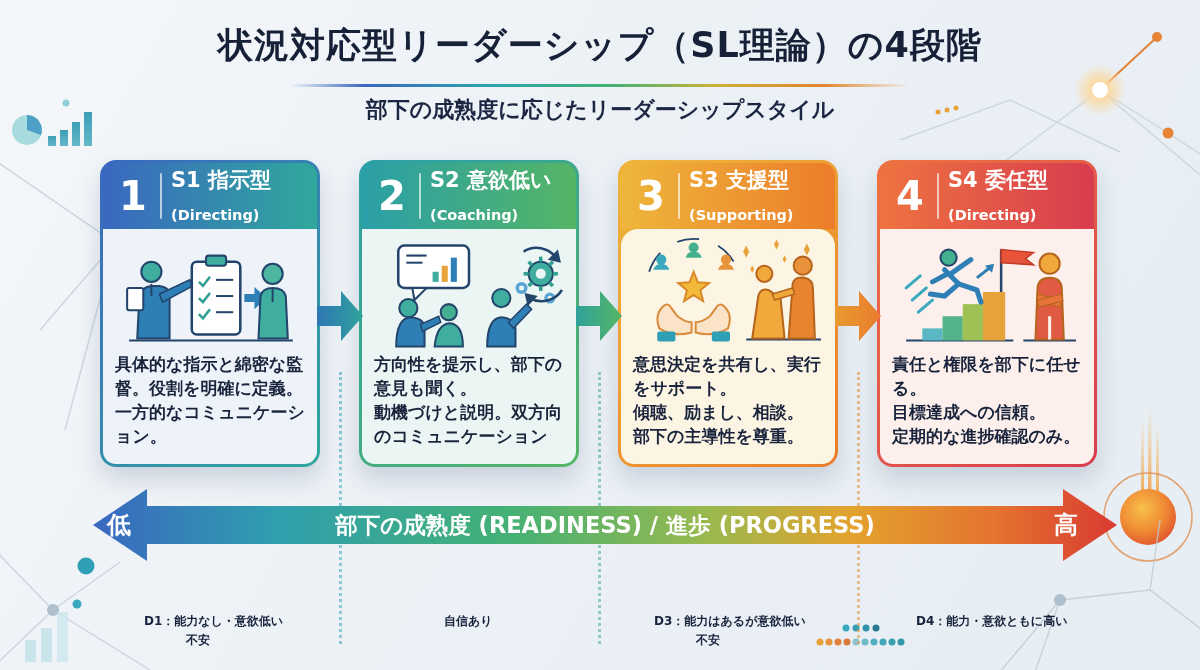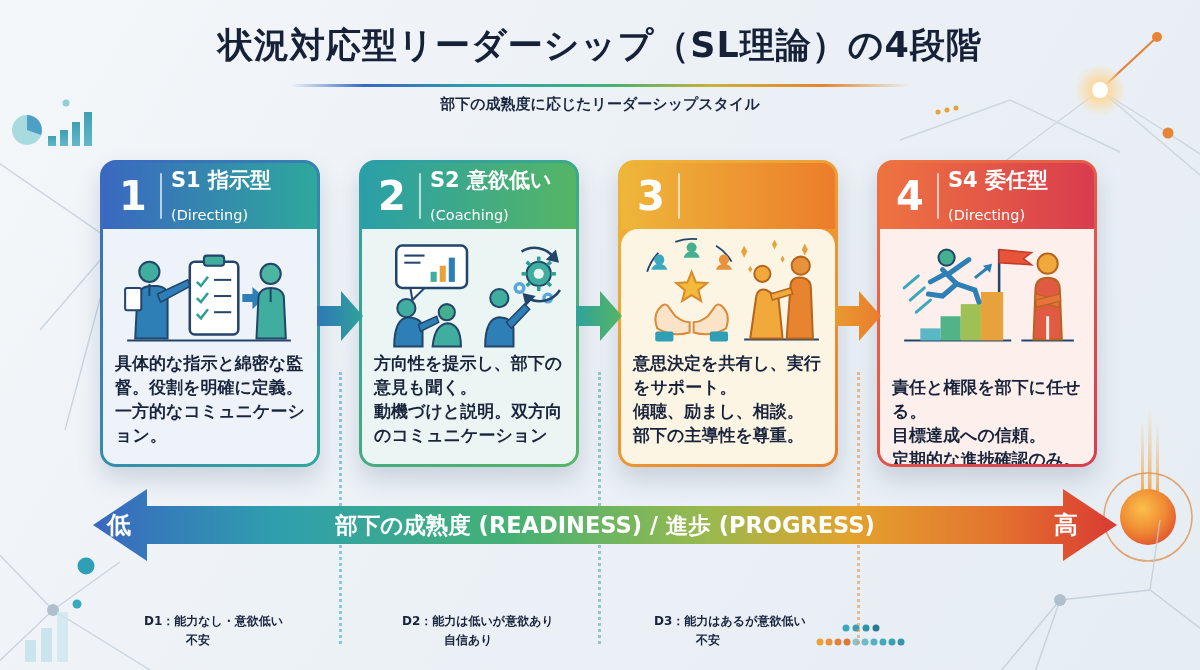--- a/index.html
+++ b/index.html
@@ -12,43 +12,43 @@
   .page-title{
     position:absolute;top:22px;left:0;width:100%;text-align:center;
     font-size:35px;font-weight:800;color:#162138;letter-spacing:1px;z-index:3;
   }
   .title-divider{
     position:absolute;top:84px;left:290px;width:620px;height:3px;border-radius:2px;z-index:3;
     background:linear-gradient(90deg,rgba(58,103,192,0) 0%,#3a67c0 12%,#2fa3ad 32%,#45b174 52%,#c9b23a 68%,#e3852e 86%,rgba(227,133,46,0) 100%);
   }
   .page-subtitle{
     position:absolute;top:95px;left:0;width:100%;text-align:center;
-    font-size:15px;font-weight:700;color:#1b2742;z-index:3;
+    font-size:22px;font-weight:700;color:#1b2742;z-index:3;
   }
   
   .card{position:absolute;top:160px;width:220px;height:307px;border-radius:16px;padding:3px;
         box-shadow:0 12px 24px rgba(40,60,100,.18);z-index:2;}
   .card-1{left:100px;background:linear-gradient(135deg,#3a68c0,#2fa89c);}
   .card-2{left:359px;background:linear-gradient(135deg,#2a9fa8,#55b565);}
   .card-3{left:618px;background:linear-gradient(135deg,#eeb63a,#ec7d2b);}
   .card-4{left:877px;background:linear-gradient(135deg,#ee7340,#d83c4f);}
   .card-inner{height:100%;border-radius:13px;overflow:hidden;display:flex;flex-direction:column;}
   .card-head{height:66px;min-height:66px;display:flex;align-items:center;color:#fff;padding:0 6px 0 8px;}
   .head-1{background:linear-gradient(90deg,#3a68c0,#2fa89c);}
   .head-2{background:linear-gradient(90deg,#2a9fa8,#55b565);}
   .head-3{background:linear-gradient(90deg,#eeb63a,#ec7d2b);}
   .head-4{background:linear-gradient(90deg,#ee7340,#d83c4f);}
   .head-num{font-size:40px;font-weight:800;width:44px;text-align:center;line-height:1;}
   .head-sep{width:2px;height:46px;background:rgba(255,255,255,.65);margin:0 9px 0 5px;border-radius:1px;}
   .head-titles{display:flex;flex-direction:column;line-height:1.08;gap:16px;}
   .head-title{font-size:21px;font-weight:800;white-space:nowrap;}
-  .head-en{font-size:14.5px;font-weight:400;}
-  .card-body{flex:1;display:flex;flex-direction:column;align-items:flex-end;padding:6px 12px 20px;font-family:Liberation Serif, serif;}
+  .head-en{font-size:14.5px;font-weight:700;}
+  .card-body{flex:1;display:flex;flex-direction:column;align-items:flex-start;padding:6px 12px 20px;}
   .body-1{background:#edf3f9;} .body-2{background:#ebf5f3;}
-  .body-3{background:#fdf5e4;border-radius:17px;} .body-4{background:#fdf0ec;gap:24px;}
+  .body-3{background:#fdf5e4;border-radius:17px;} .body-4{background:#fdf0ec;}
   .card-desc{
     width:100%;margin-top:3px;font-size:17px;font-weight:700;color:#19243c;
     line-height:1.42;white-space:pre-line;word-break:break-all;line-break:anywhere;
   }
   
   .mid-arrow{position:absolute;top:289px;width:46px;height:54px;z-index:2;}
   .mid-arrow-1{left:317px;} .mid-arrow-2{left:576px;} .mid-arrow-3{left:835px;}
   
   .axis-wrap{position:absolute;left:93px;top:486px;width:1024px;height:78px;z-index:3;}
   
@@ -274,20 +274,24 @@
 動機づけと説明。双方向のコミュニケーション。</div>
       </div>
     </div>
   </div>
 
   <div class="card card-3">
     <div class="card-inner">
       <div class="card-head head-3">
         <div class="head-num">3</div>
         <div class="head-sep"></div>
+        <div class="head-titles">
+          <div class="head-title">S3 支援型</div>
+          <div class="head-en">(Supporting)</div>
+        </div>
       </div>
       <div class="card-body body-3">
         <svg width="192" height="114" viewBox="0 0 190 112">
           <g>
             <path d="M16,36 A46,46 0 0 1 104,36" stroke="#23456b" stroke-width="1.8" fill="none" stroke-dasharray="22 20"></path>
             <circle cx="28" cy="24" r="5" fill="#3aa9bd"></circle>
               <path d="M20,34 Q22,28 28,28 Q34,28 36,34 Z" fill="#3aa9bd"></path>
             <circle cx="60" cy="12" r="5" fill="#45b08f"></circle>
               <path d="M52,22 Q54,16 60,16 Q66,16 68,22 Z" fill="#45b08f"></path>
             <circle cx="92" cy="24" r="5" fill="#e8923c"></circle>
@@ -423,21 +427,24 @@
     <text x="26" y="47" text-anchor="middle" font-size="24" font-weight="700" fill="#ffffff">低</text>
     <text x="512" y="47" text-anchor="middle" font-size="22.5" font-weight="700" fill="#ffffff">部下の成熟度 (READINESS) / 進歩 (PROGRESS)</text>
     <text x="973" y="47" text-anchor="middle" font-size="24" font-weight="700" fill="#ffffff">高</text>
   </svg>
 
   <div class="readiness readiness-1">
     <span>D1：能力なし・意欲低い</span>
     <span class="note">不安</span>
   </div>
   <div class="readiness readiness-2">
-    <span>D2：能力は低いが意欲あり</span>
     <span class="note">自信あり</span>
   </div>
   <div class="readiness readiness-3">
     <span>D3：能力はあるが意欲低い</span>
     <span class="note">不安</span>
   </div>
+  <div class="readiness readiness-4">
+    <span>D4：能力・意欲ともに高い</span>
+    <span class="note"></span>
+  </div>
 
 </div>
 
 </body></html>

